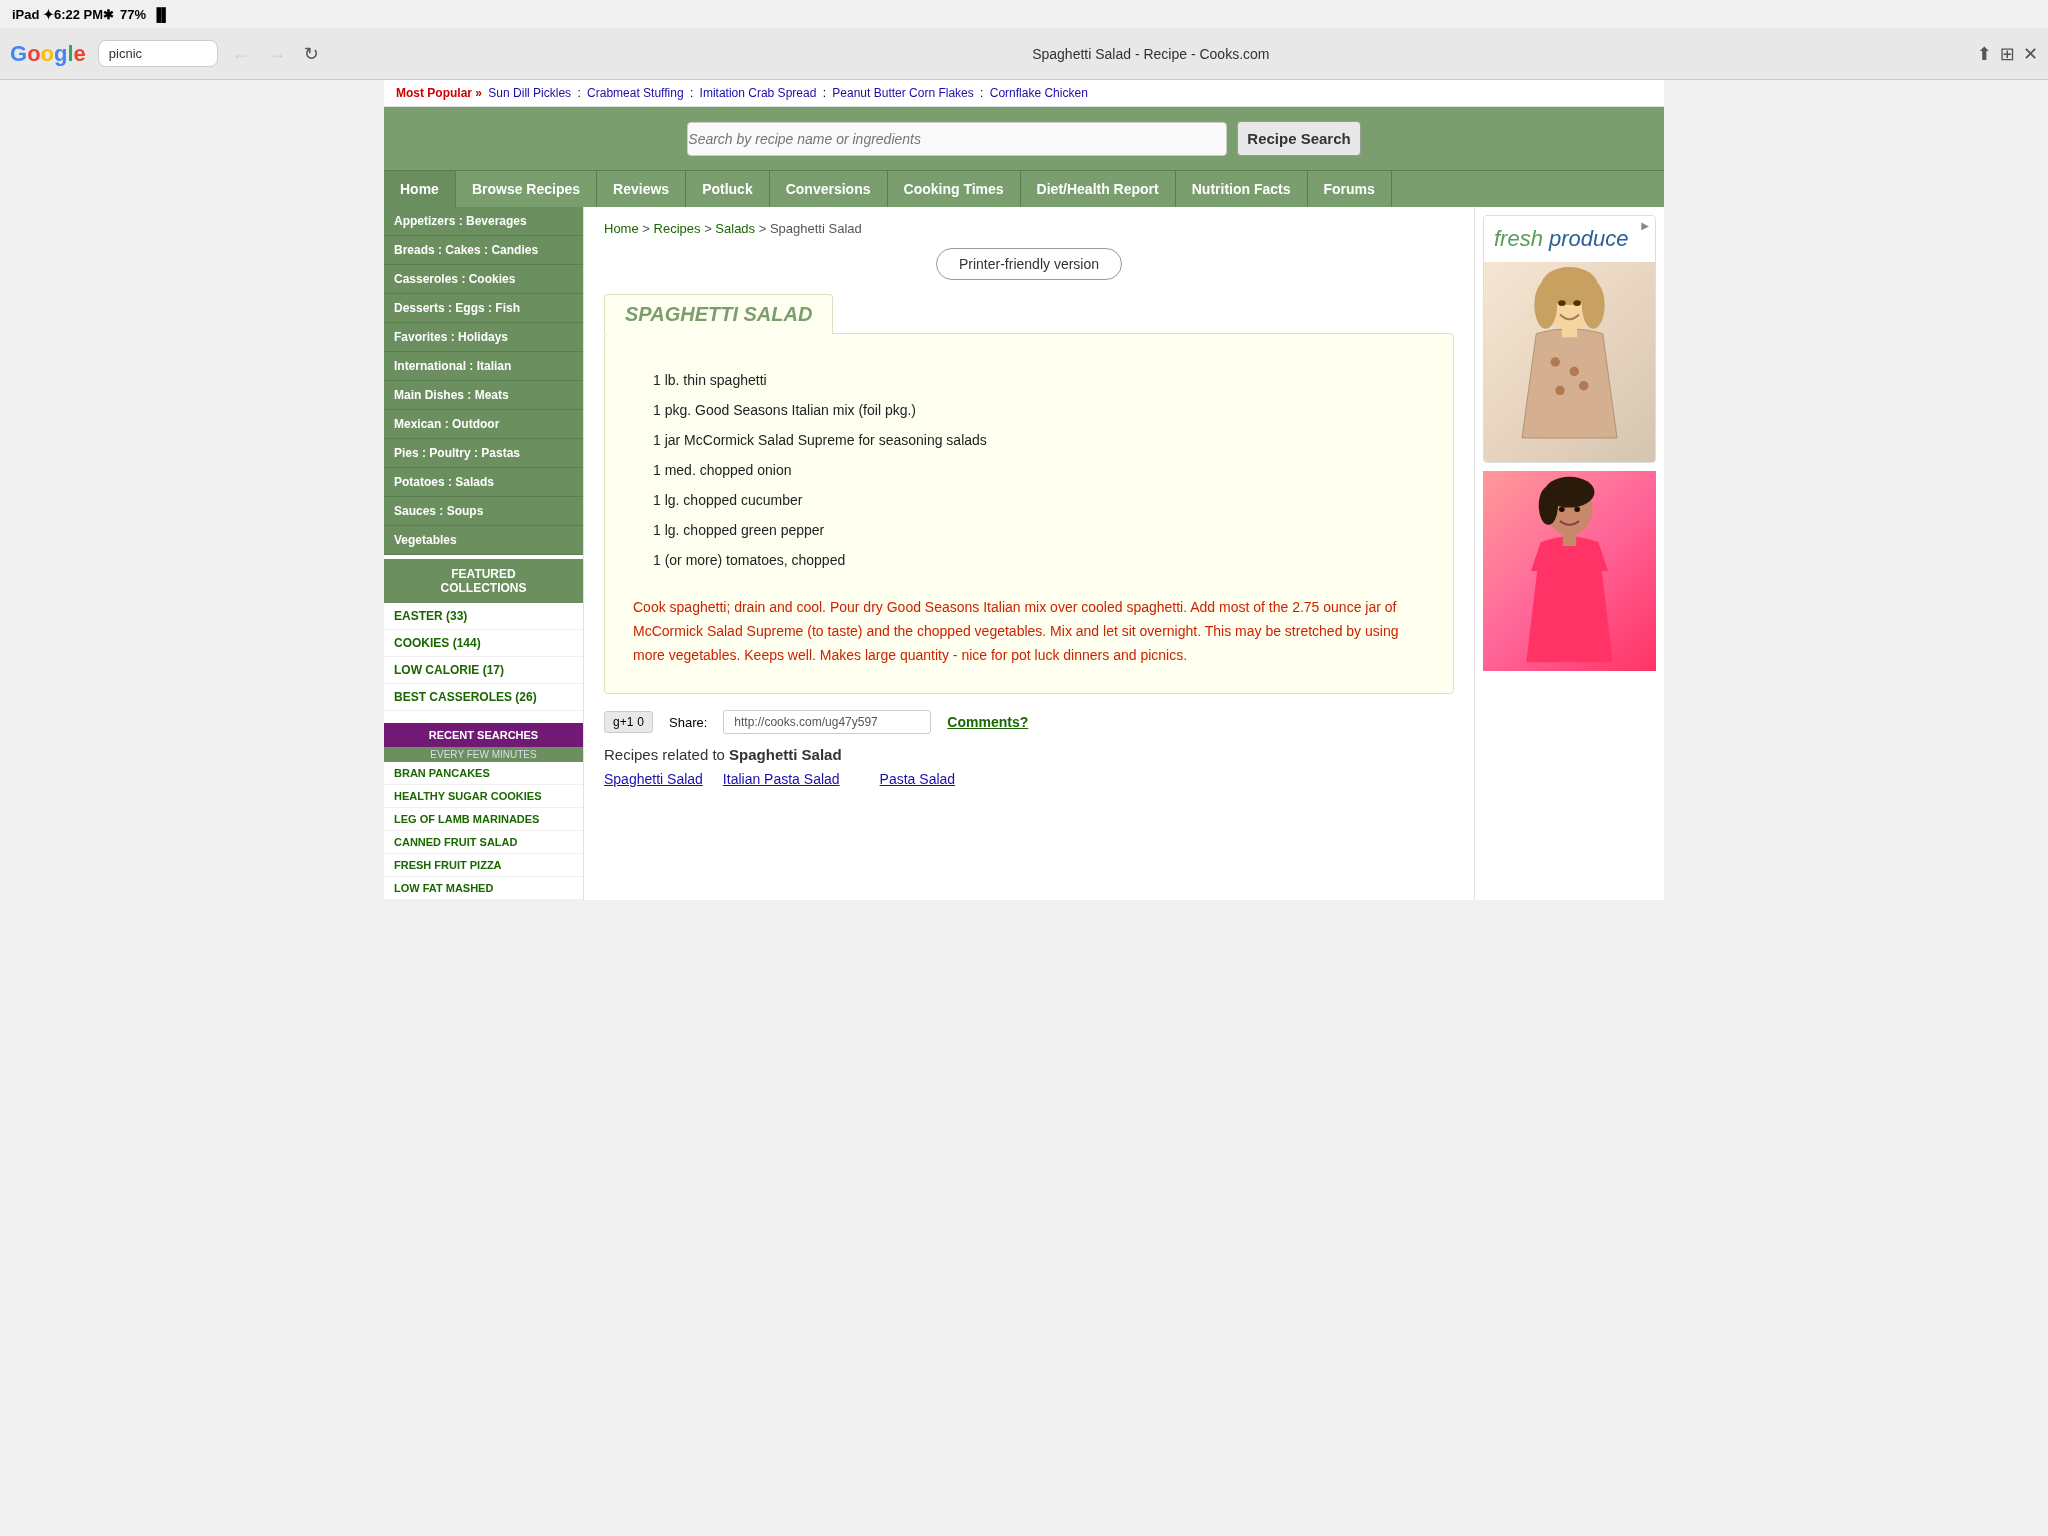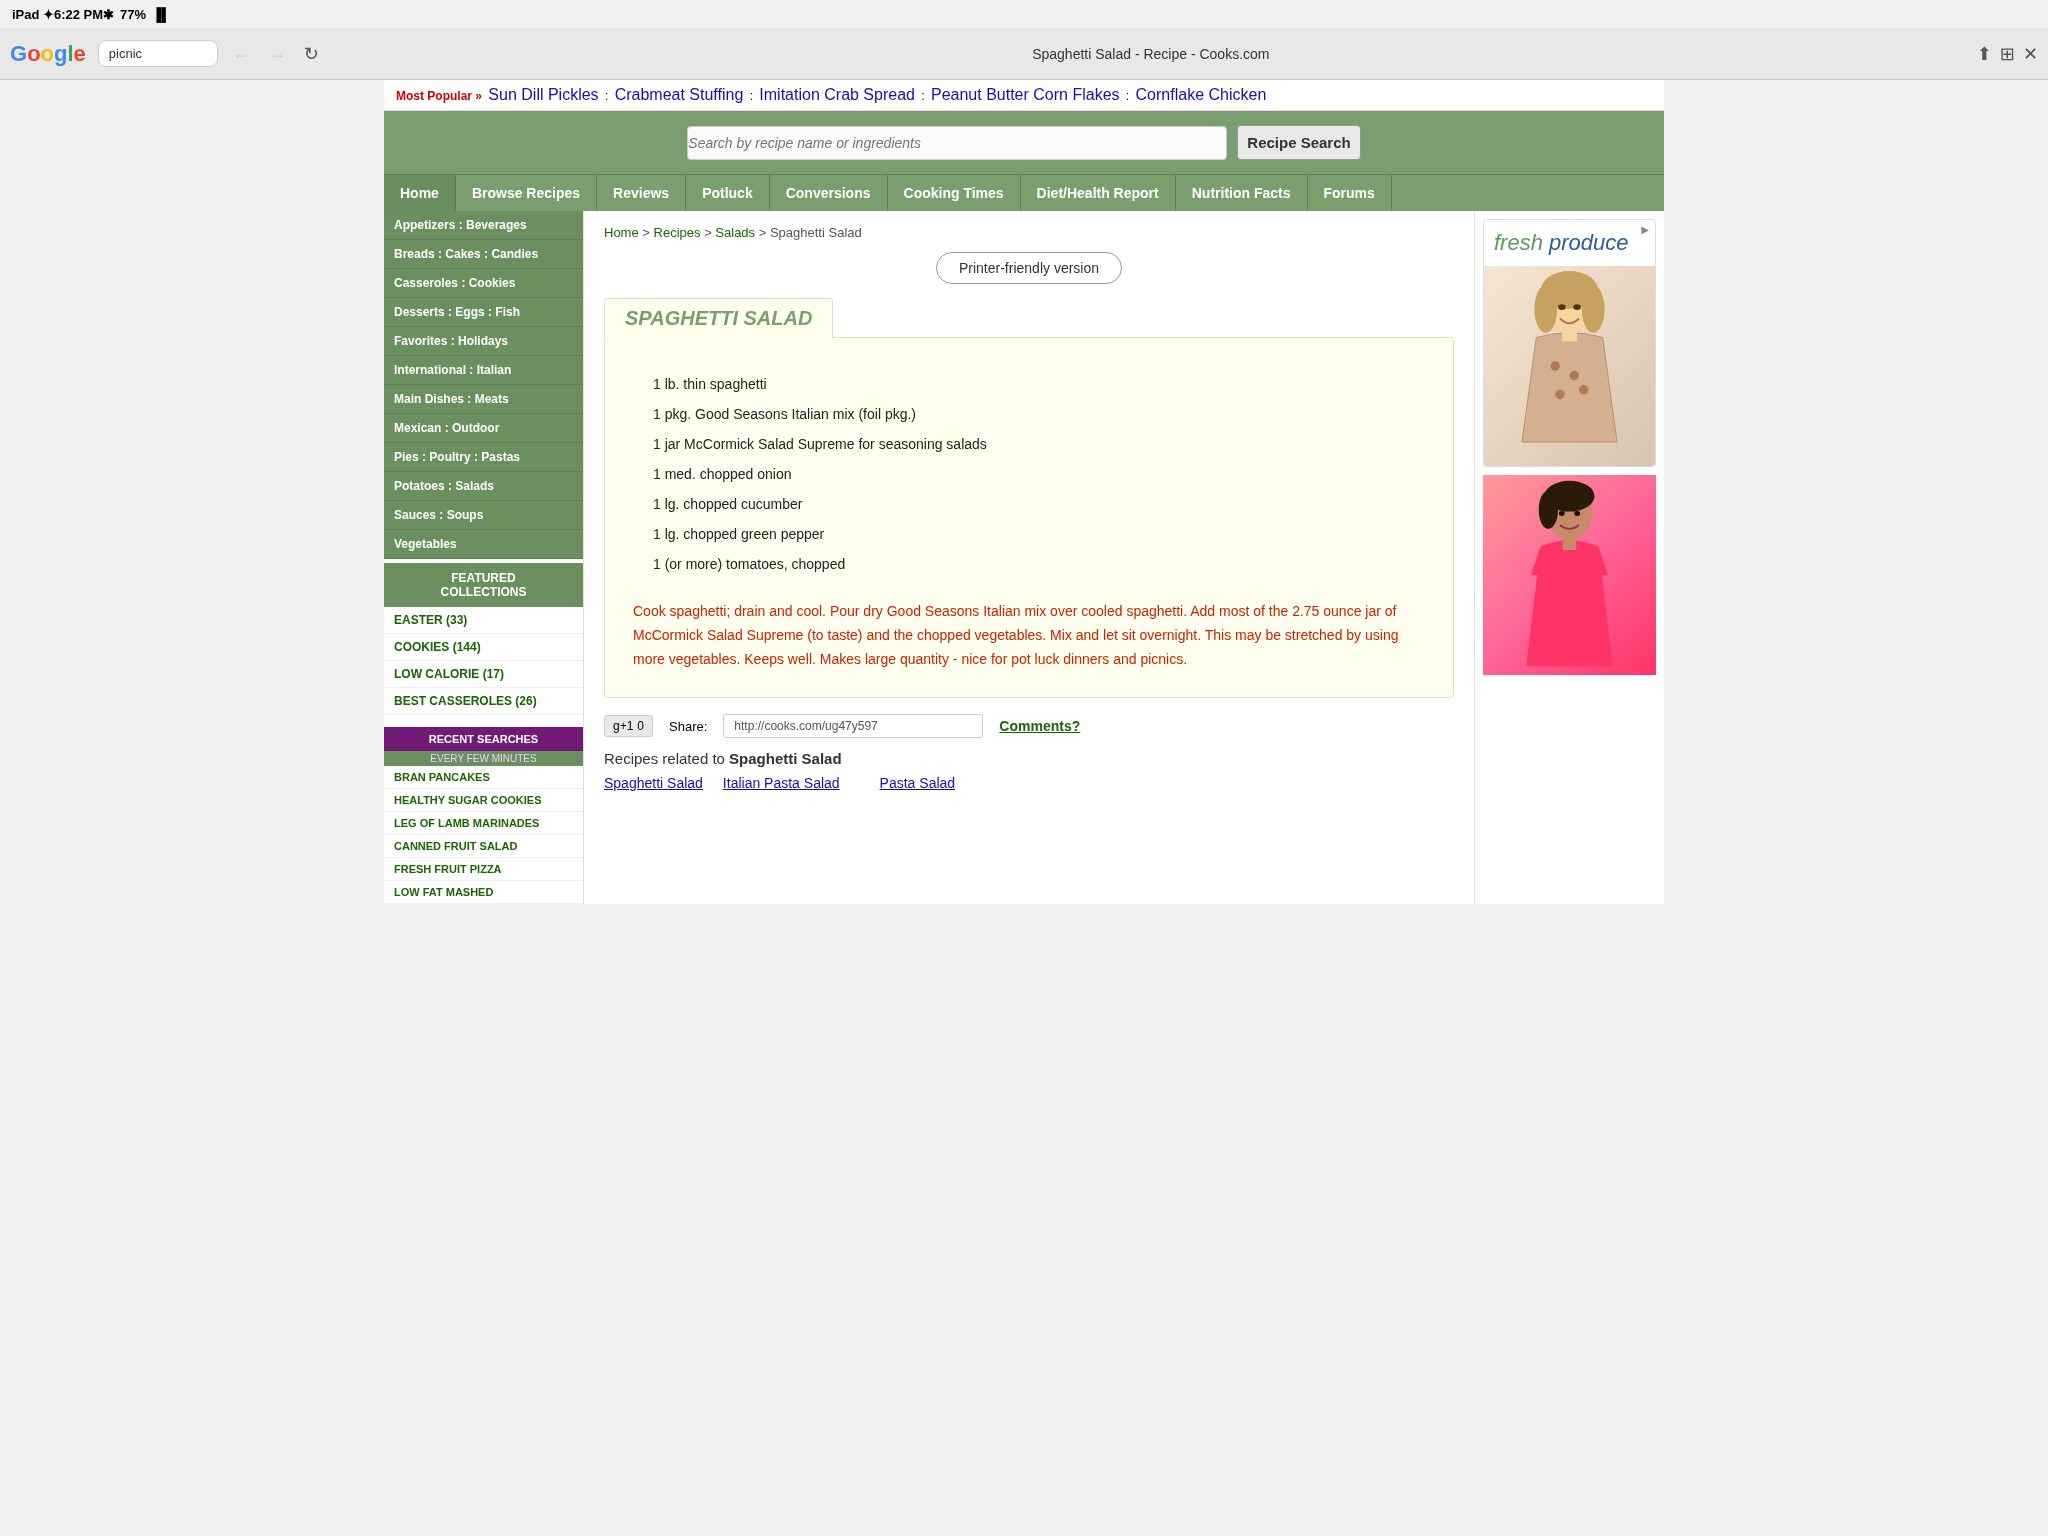--- a/index.html
+++ b/index.html
@@ -89,21 +89,21 @@
     .popular-bar {
       background: white;
       padding: 6px 12px;
       font-size: 12px;
       border-bottom: 1px solid #e0e0e0;
       white-space: nowrap;
       overflow: hidden;
       text-overflow: ellipsis;
     }
     .popular-label { color: #cc0000; font-weight: bold; }
-    .popular-links a { color: #1a0dab; text-decoration: none; margin: 0 3px; font-size: 16px; }
+    .popular-links a { color: #1a0dab; text-decoration: none; margin: 0 3px; font-size: 12px; }
 
     
     .search-header {
       background: #7a9e6e;
       padding: 14px 20px;
       display: flex;
       align-items: center;
       justify-content: center;
       gap: 10px;
     }
@@ -297,21 +297,21 @@
       align-items: center;
       gap: 4px;
     }
     .share-url {
       border: 1px solid #ccc;
       border-radius: 3px;
       padding: 4px 10px;
       font-size: 12px;
       color: #555;
       background: white;
-      width: 260px;
+      width: 208px;
     }
     .comments-link {
       color: #1a6600;
       text-decoration: underline;
       font-weight: bold;
       font-size: 14px;
       cursor: pointer;
     }
 
     

